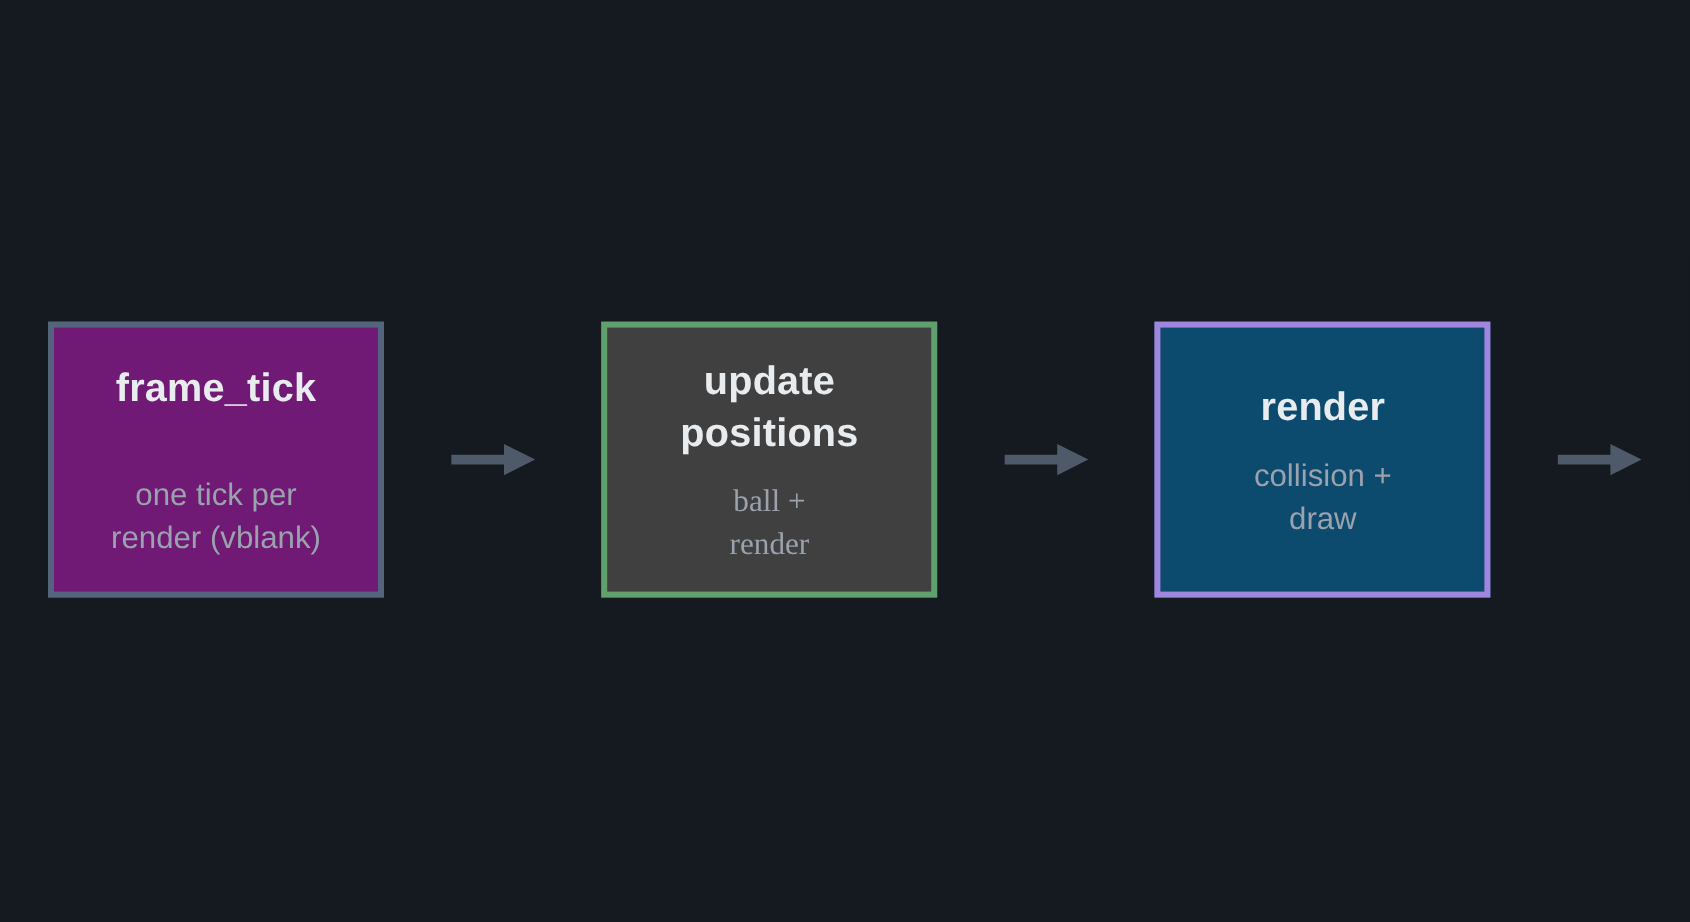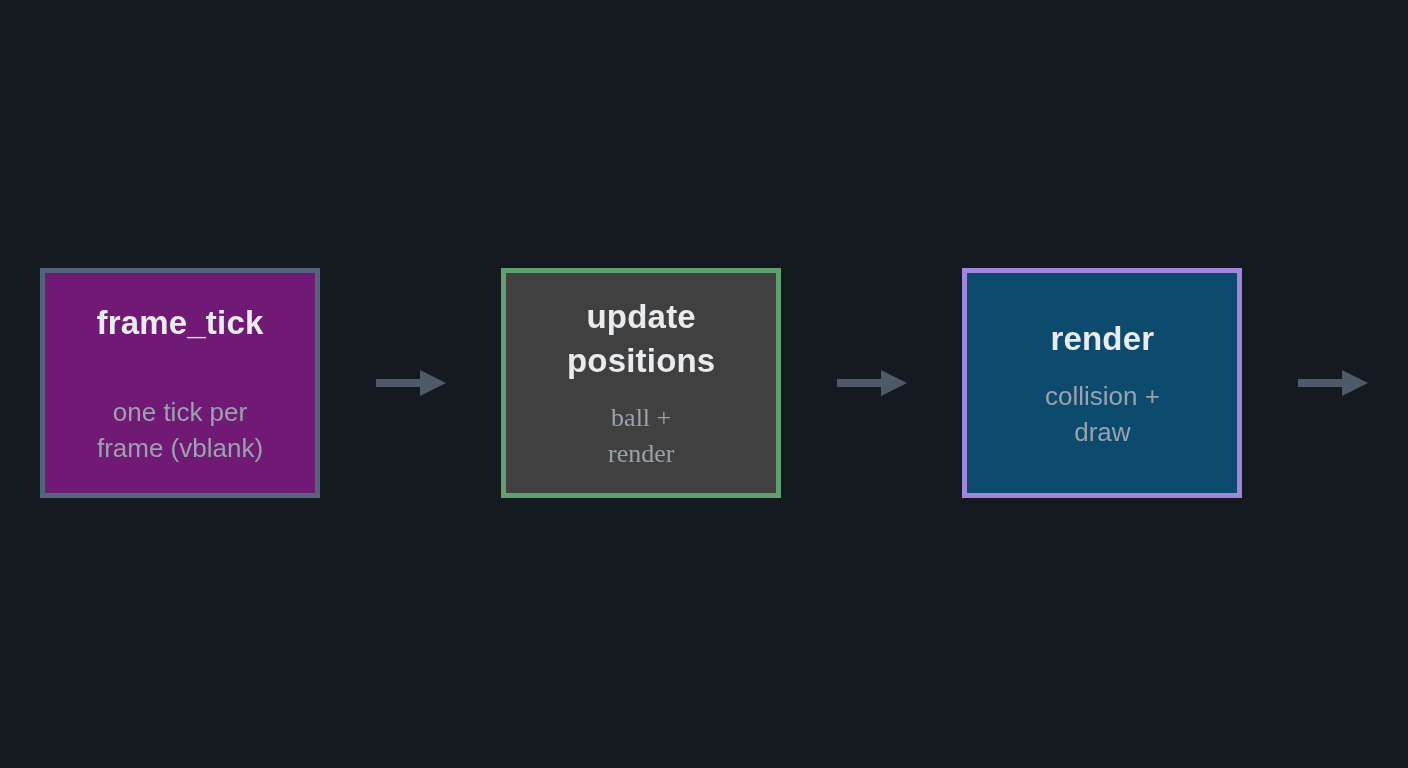--- a/index.html
+++ b/index.html
@@ -61,21 +61,21 @@
 
 <div class="canvas">
   <div class="pipeline-row">
 
     <div class="node" style="border-color: rgb(84, 100, 125); background: #701a75;">
       <div class="node-title" style="color: rgb(233, 236, 239);">
         <span>frame_tick</span>
       </div>
       <div class="node-subtitle" style="color: rgb(154, 162, 174); margin-top: 32px;">
         <span>one tick per</span>
-        <span>frame (vblank)</span>
+        <span>render (vblank)</span>
       </div>
     </div>
 
     <svg class="flow-arrow" viewBox="0 0 70 30">
       <polygon class="arrow-shape" points="0,11 44,11 44,2 70,15 44,28 44,19 0,19" fill="#4e5a69"></polygon>
     </svg>
 
     <div class="node" style="border-color: rgb(95, 160, 110); background: #404040;">
       <div class="node-title" style="color: rgb(233, 236, 239);">
         <span>update</span>

